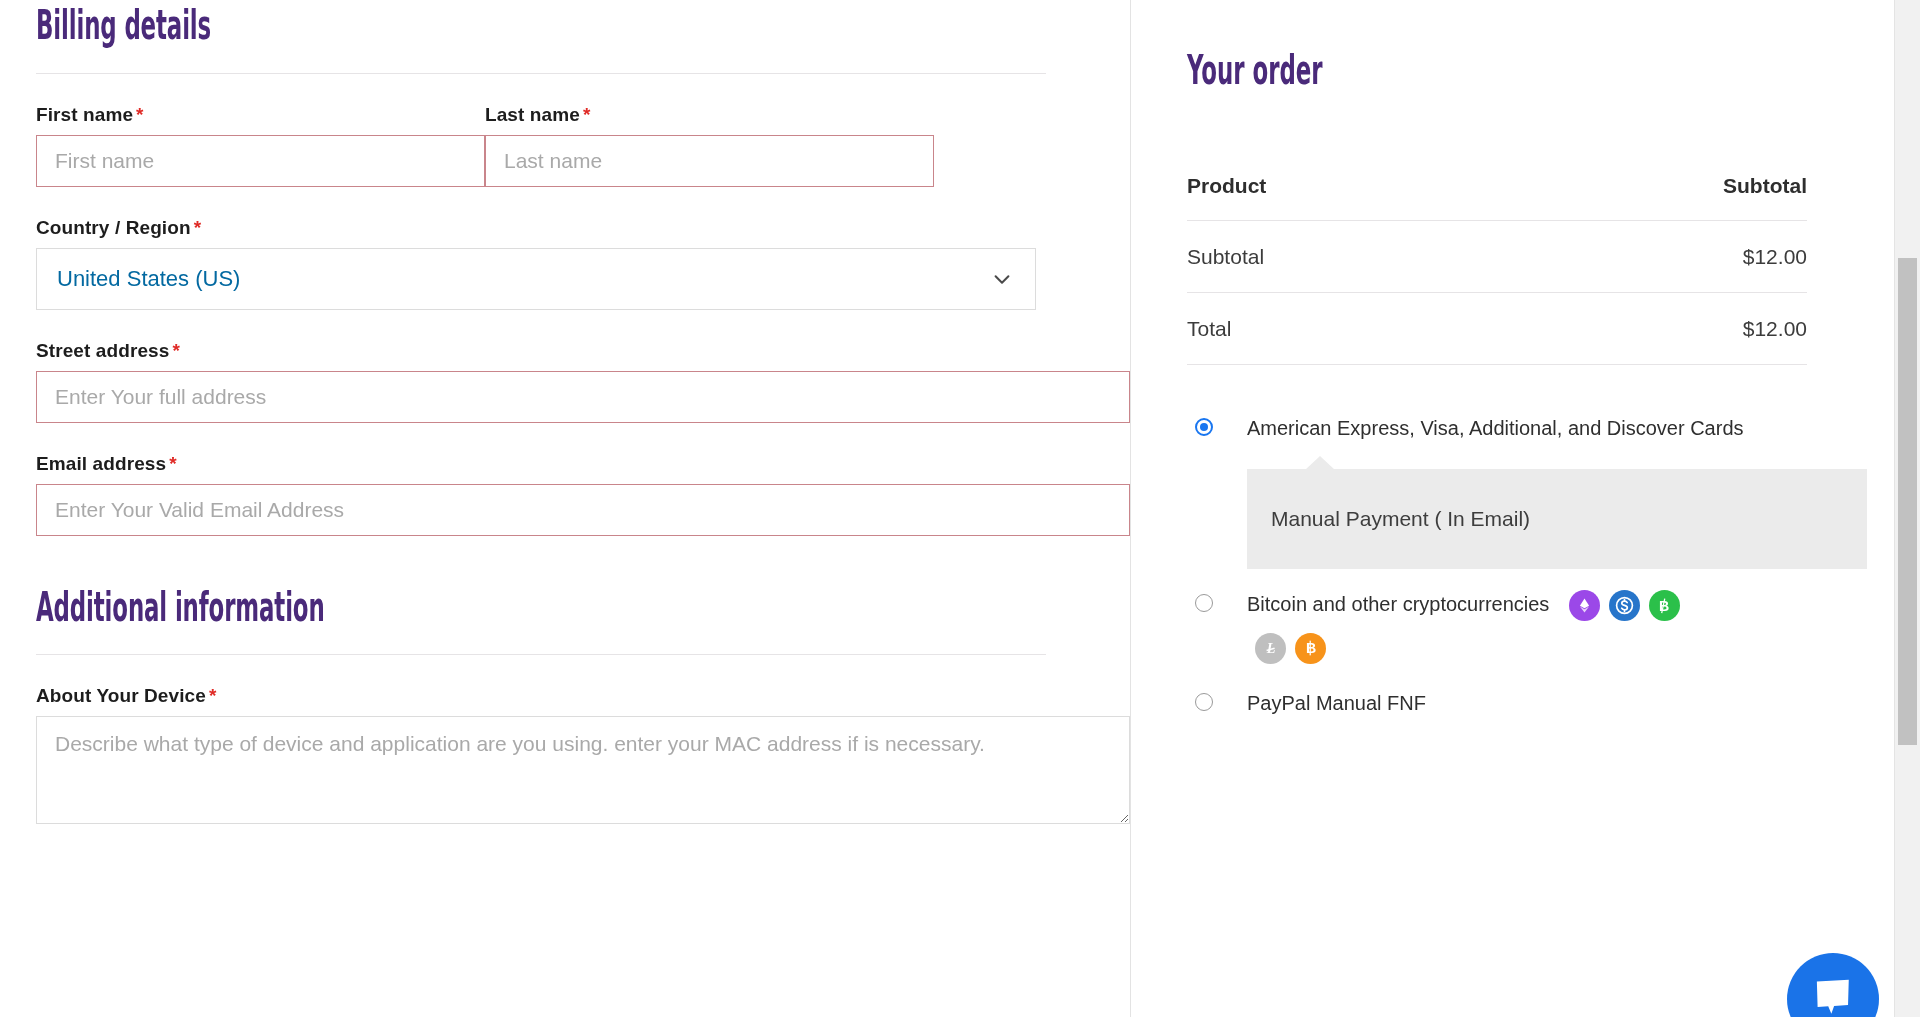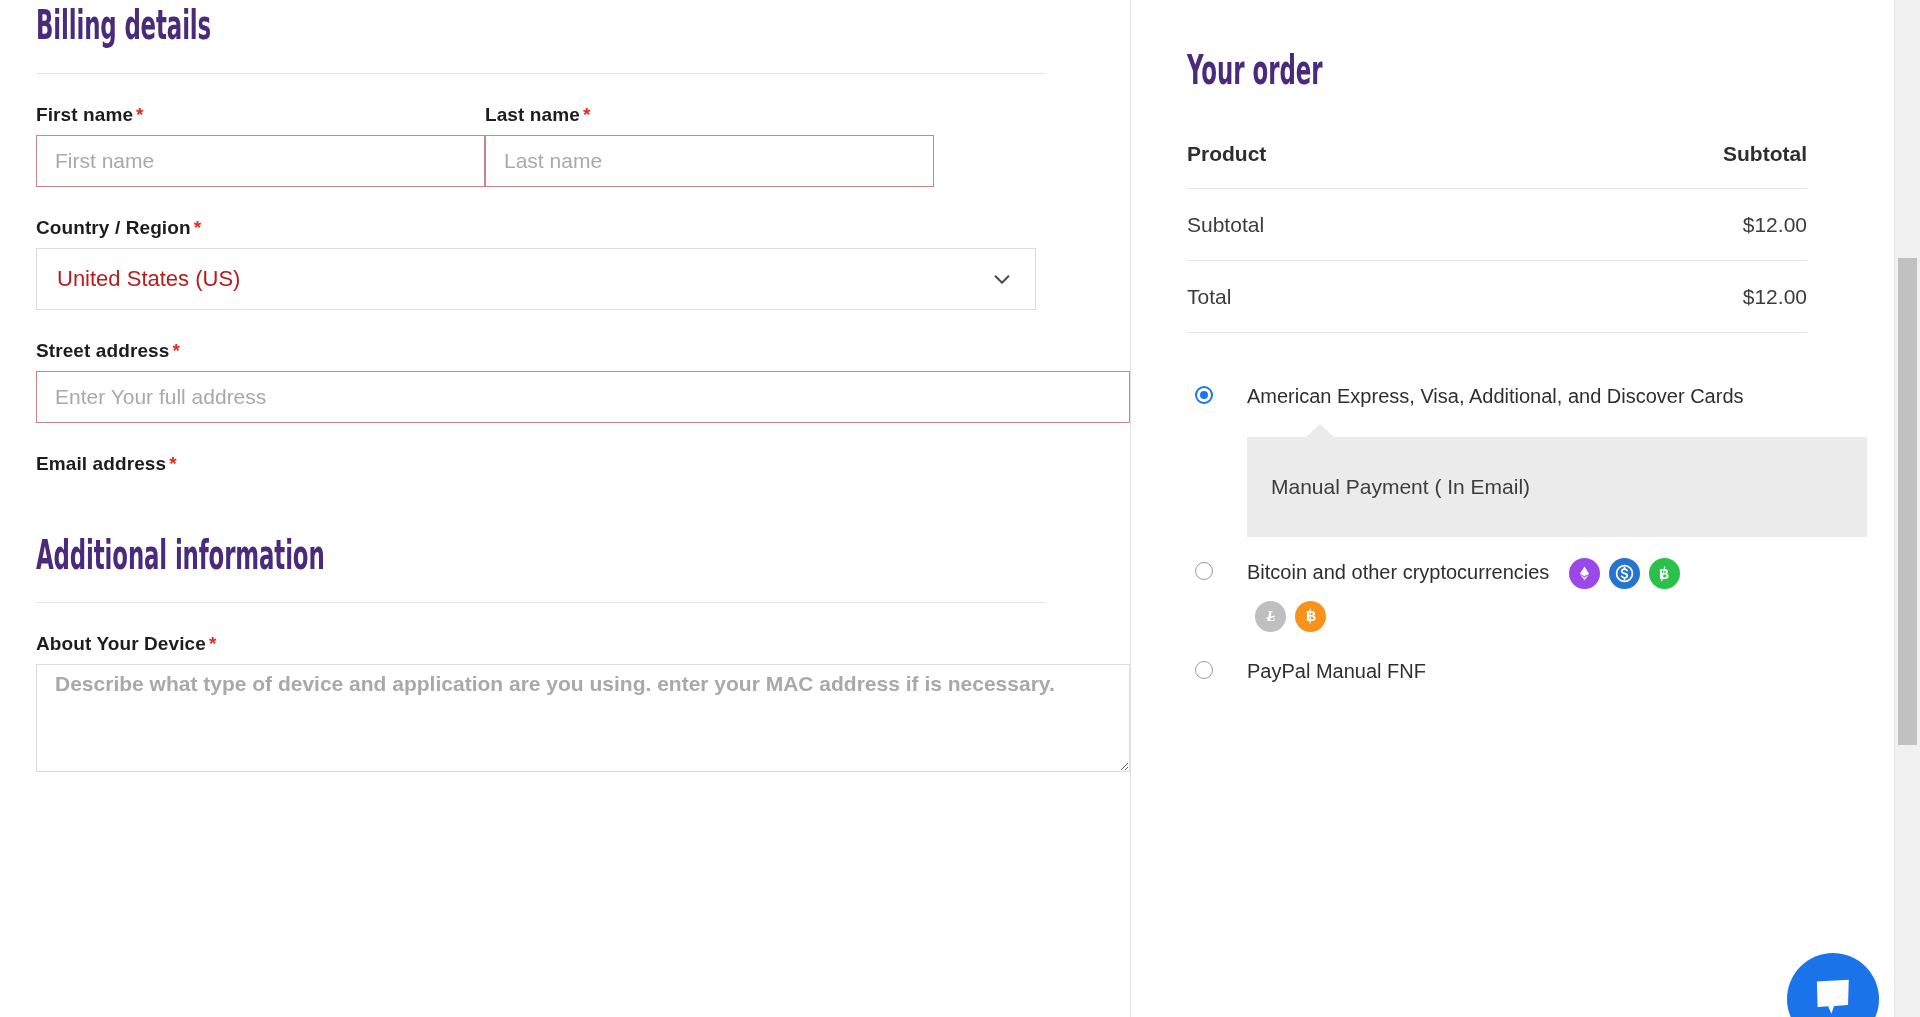--- a/index.html
+++ b/index.html
@@ -94,42 +94,41 @@
   .full-width { width: 1000px; }
 
   .select-box {
     position: relative;
     height: 62px;
     border: 1px solid #dcdcdc;
     display: flex;
     align-items: center;
     padding: 0 20px;
     font-size: 22px;
-    color: #b91c1c;
+    color: #0369a1;
     cursor: pointer;
   }
   .select-box .chev {
     position: absolute;
     right: 22px;
     top: 50%;
     transform: translateY(-50%);
     width: 22px;
     height: 22px;
     display: block;
   }
 
   textarea.txt {
     height: 108px;
     border: 1px solid #dcdcdc;
-    padding: 6px 18px;
+    padding: 14px 18px;
     font-size: 21px;
     line-height: 1.28;
     resize: vertical;
     color: #3d3d3d;
-    font-weight: bold;
   }
   textarea.txt::placeholder { color: #a9a9a9; }
 
   .spacer-40 { height: 46px; }
 
   
   .v-divider {
     width: 1px;
     background: #e3e3e3;
     height: 1017px;
@@ -151,21 +150,21 @@
     color: #4a2a7a;
     margin: 0;
     padding-top: 46px;
     transform: scaleX(0.62);
     transform-origin: left center;
     white-space: nowrap;
   }
 
   .order-table {
     width: 620px;
-    margin-top: 48px;
+    margin-top: 80px;
     border-collapse: collapse;
     font-size: 21px;
     color: #3c3c3c;
   }
   .order-table th {
     text-align: left;
     font-weight: 700;
     font-size: 21px;
     color: #2e2e2e;
     padding: 0 0 22px 0;
@@ -359,20 +358,21 @@
       <label class="fld-label">
         <span>Street address</span><span class="req">*</span>
       </label>
       <input class="txt full-width" type="text" placeholder="Enter Your full address" style="">
     </div>
 
     <div class="field-block">
       <label class="fld-label">
         <span>Email address</span><span class="req">*</span>
       </label>
+      <input class="txt full-width" type="email" placeholder="Enter Your Valid Email Address" style="">
     </div>
 
     <div class="spacer-40"></div>
 
     <h2 class="section-title">Additional information</h2>
     <hr class="title-rule">
 
     <div class="field-block">
       <label class="fld-label">
         <span>About Your Device</span><span class="req">*</span>

